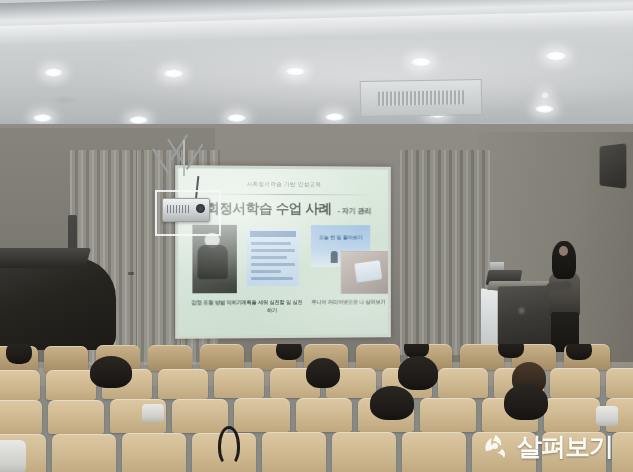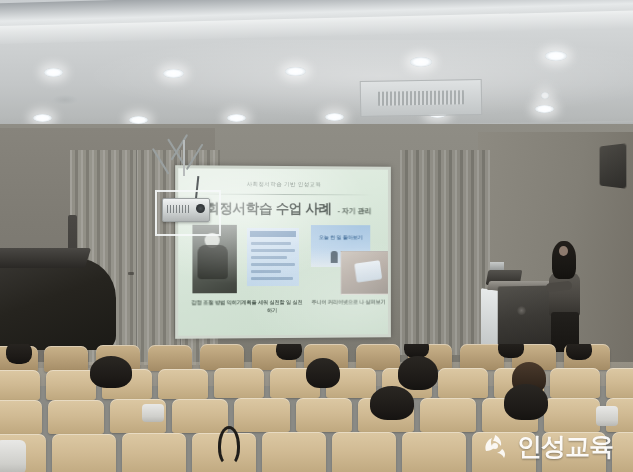--- a/index.html
+++ b/index.html
@@ -552,16 +552,16 @@
     <div class="wm-logo">
       <svg viewBox="0 0 34 34" width="34" height="34" aria-hidden="true">
         <g fill="#ffffff">
           <path d="M8 22 C6 17, 9 11, 14 9 C12 13, 13 17, 16 19 C14 21, 11 22, 8 22 Z" opacity="0.95"></path>
           <path d="M17 6 C21 8, 24 12, 23 17 C21 14, 18 12, 15 12 C16 10, 17 8, 17 6 Z" opacity="0.95"></path>
           <path d="M24 20 C27 22, 28 26, 26 29 C25 26, 22 24, 19 24 C21 23, 23 22, 24 20 Z" opacity="0.95"></path>
           <circle cx="17" cy="17" r="3" opacity="0.95"></circle>
         </g>
       </svg>
     </div>
-    <div class="wm-text">인성교육</div>
+    <div class="wm-text">살펴보기</div>
   </div>
 
 </div>
 
 </body></html>

